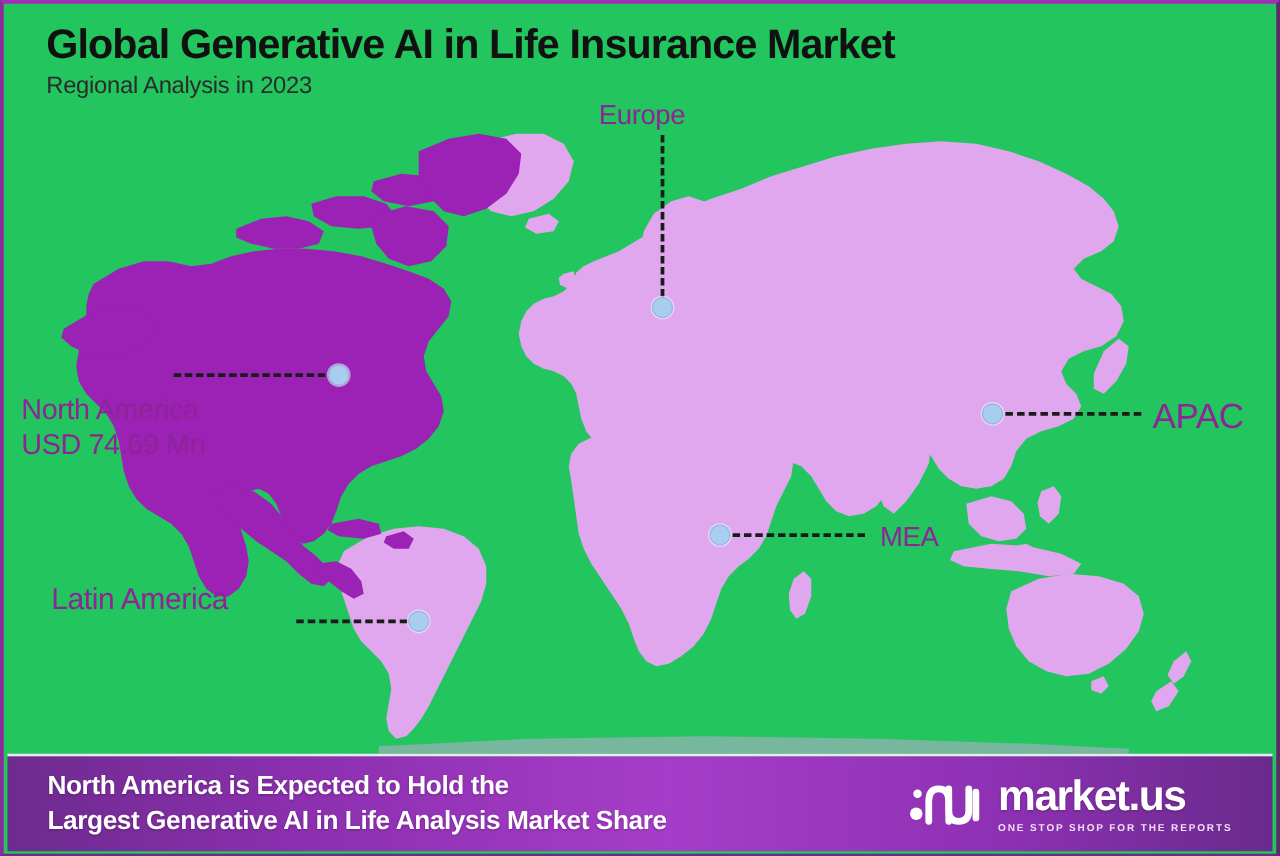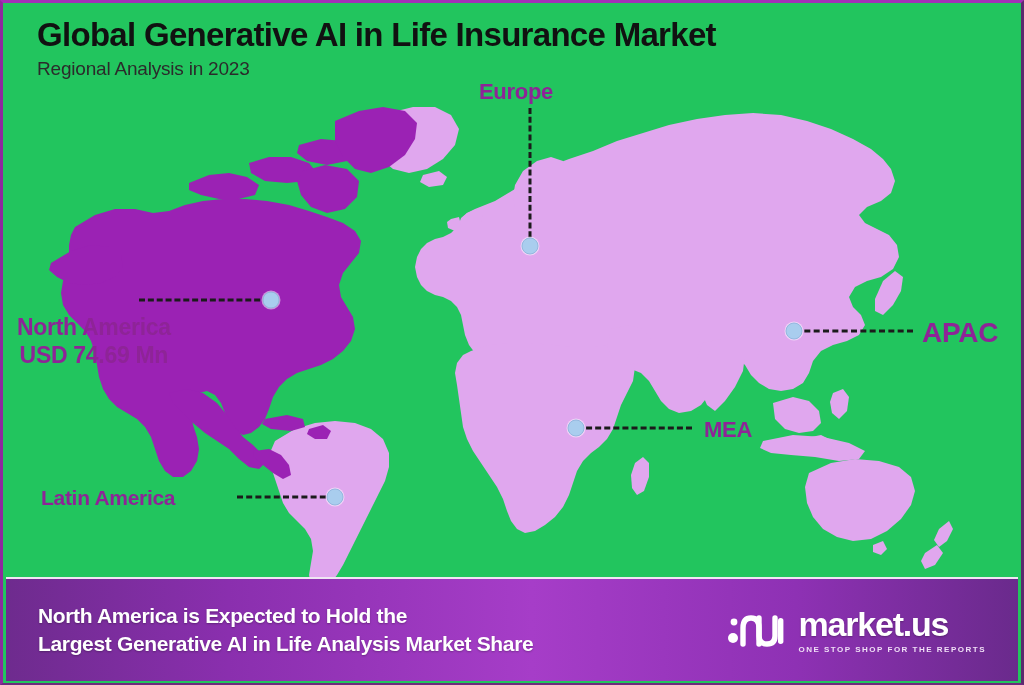--- a/index.html
+++ b/index.html
@@ -69,37 +69,36 @@
     position:absolute;
     width:0;
     border-left:3px dashed #1b1b1b;
     transform:translateX(-50%);
   }
 
   
   .region-label {
     position:absolute;
     color:#8e2497;
-    font-weight:bold;
+    font-weight:normal;
     letter-spacing:-0.3px;
     white-space:nowrap;
     line-height:1.22;
-    text-align:center;
   }
   #lbl-na      { left:14px;  top:310px; font-size:23px; }
-  #lbl-latam   { left:38px;  top:482px; font-size:21px; }
+  #lbl-latam   { left:38px;  top:462px; font-size:24px; }
   #lbl-europe  { left:476px; top:76px;  font-size:22px; }
   #lbl-mea     { left:701px; top:414px; font-size:22px; }
   #lbl-apac    { left:919px; top:313px; font-size:28px; }
 
   
   #banner {
     position:absolute;
     left:3px; right:3px; bottom:2px;
-    height:104px;
+    height:78px;
     background:linear-gradient(90deg,#6e2b8e 0%,#8a2fae 22%,#a63dc8 52%,#8e31b4 78%,#6a2a8c 100%);
     display:flex; align-items:center; justify-content:space-between;
     padding:0 26px 0 32px;
     border-top:2px solid #efe6f3;
   }
   #banner-text {
     color:#ffffff;
     font-size:21px;
     font-weight:bold;
     line-height:1.34;

